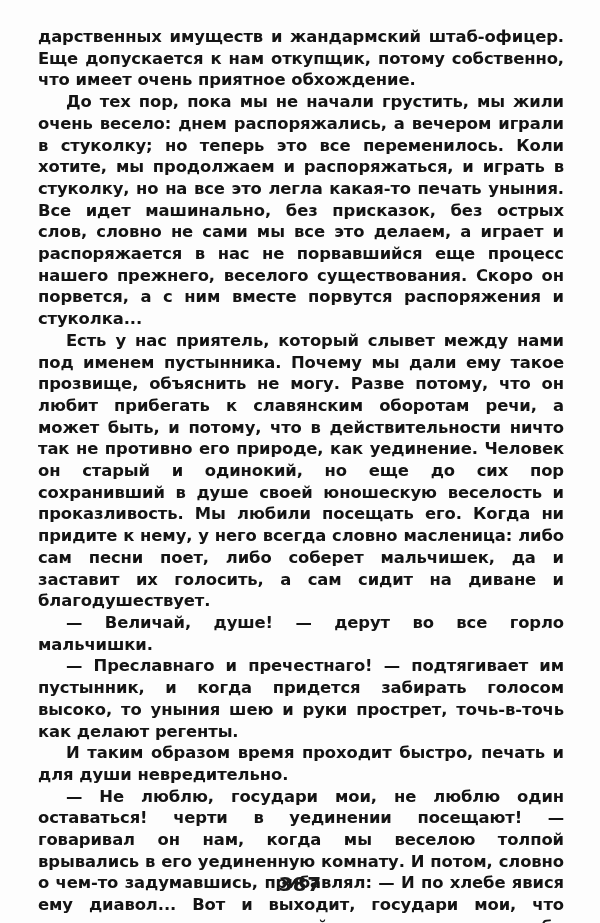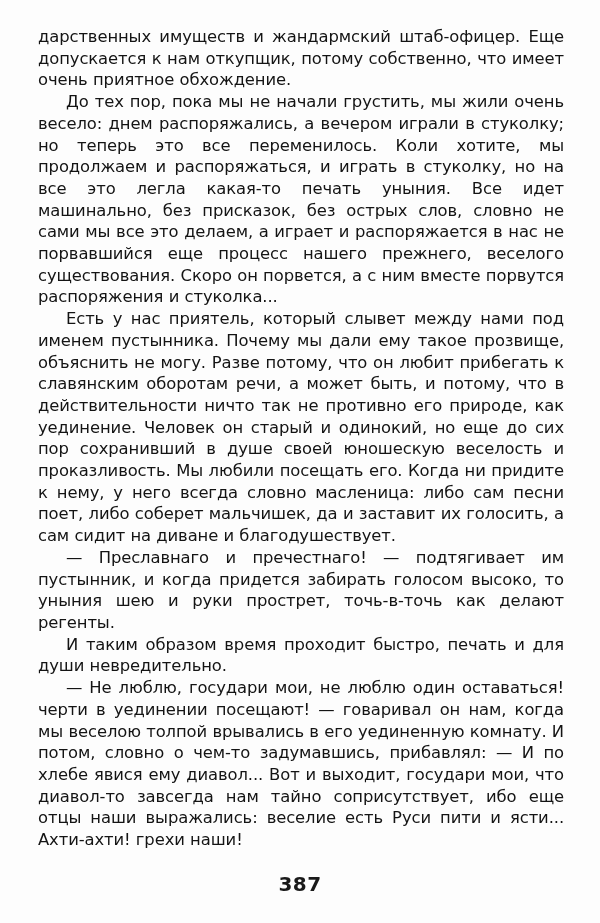--- a/index.html
+++ b/index.html
@@ -36,21 +36,21 @@
   p.para {
     margin: 0;
     padding: 0;
     text-align: justify;
     text-justify: inter-word;
     text-indent: 28px;
     font-size: 16.4px;
     line-height: 21.7px;
     letter-spacing: -0.1px;
     word-spacing: 0.2px;
-    font-weight: 400;
+    font-weight: 700;
     color: #141414;
     -webkit-font-smoothing: none;
   }
 
   p.para:last-of-type {
     text-align: justify;
   }
 
   
   p.para.cont {
@@ -75,20 +75,21 @@
 <div class="page">
 
   <div class="text-block">
 
     <p class="para cont">дарственных имуществ и жандармский штаб-офицер. Еще допускается к нам откупщик, потому собственно, что имеет очень приятное обхождение.</p>
 
     <p class="para">До тех пор, пока мы не начали грустить, мы жили очень весело: днем распоряжались, а вечером играли в стуколку; но теперь это все переменилось. Коли хотите, мы продолжаем и распоряжаться, и играть в стуколку, но на все это легла какая-то печать уныния. Все идет машинально, без присказок, без острых слов, словно не сами мы все это делаем, а играет и распоряжается в нас не порвавшийся еще процесс нашего прежнего, веселого существования. Скоро он порвется, а с ним вместе порвутся распоряжения и стуколка...</p>
 
     <p class="para">Есть у нас приятель, который слывет между нами под именем пустынника. Почему мы дали ему такое прозвище, объяснить не могу. Разве потому, что он любит прибегать к славянским оборотам речи, а может быть, и потому, что в действительности ничто так не противно его природе, как уединение. Человек он старый и одинокий, но еще до сих пор сохранивший в душе своей юношескую веселость и проказливость. Мы любили посещать его. Когда ни придите к нему, у него всегда словно масленица: либо сам песни поет, либо соберет мальчишек, да и заставит их голосить, а сам сидит на диване и благодушествует.</p>
 
+    <p class="para">— Величай, душе! — дерут во все горло мальчишки.</p>
 
     <p class="para">— Преславнаго и пречестнаго! — подтягивает им пустынник, и когда придется забирать голосом высоко, то уныния шею и руки прострет, точь-в-точь как делают регенты.</p>
 
     <p class="para">И таким образом время проходит быстро, печать и для души невредительно.</p>
 
     <p class="para">— Не люблю, государи мои, не люблю один оставаться! черти в уединении посещают! — говаривал он нам, когда мы веселою толпой врывались в его уединенную комнату. И потом, словно о чем-то задумавшись, прибавлял: — И по хлебе явися ему диавол... Вот и выходит, государи мои, что диавол-то завсегда нам тайно соприсутствует, ибо еще отцы наши выражались: веселие есть Руси пити и ясти... Ахти-ахти! грехи наши!</p>
 
   </div>
 
   <div class="folio">387</div>

